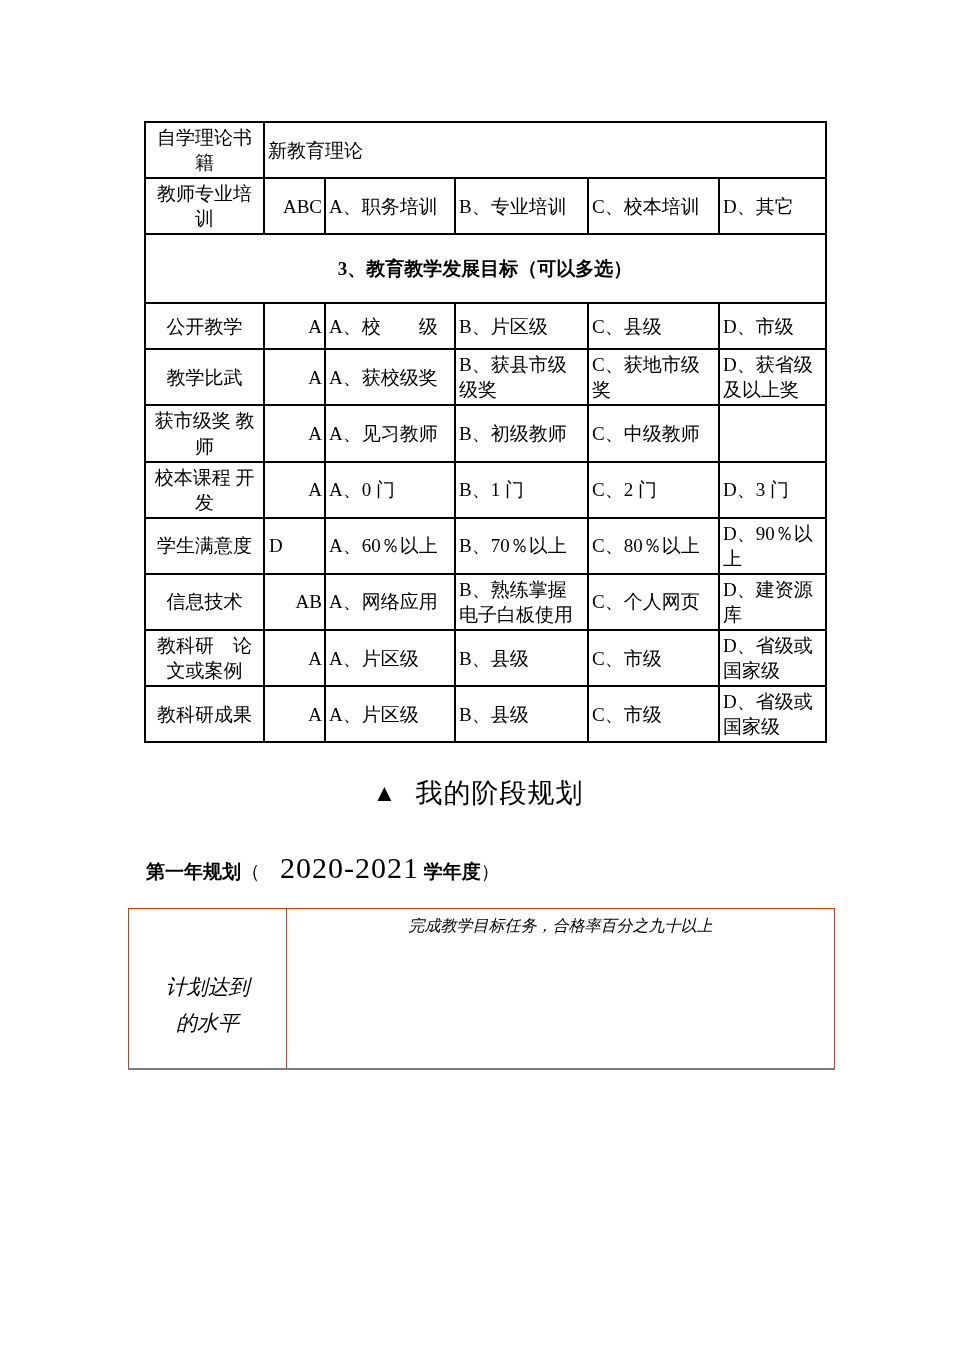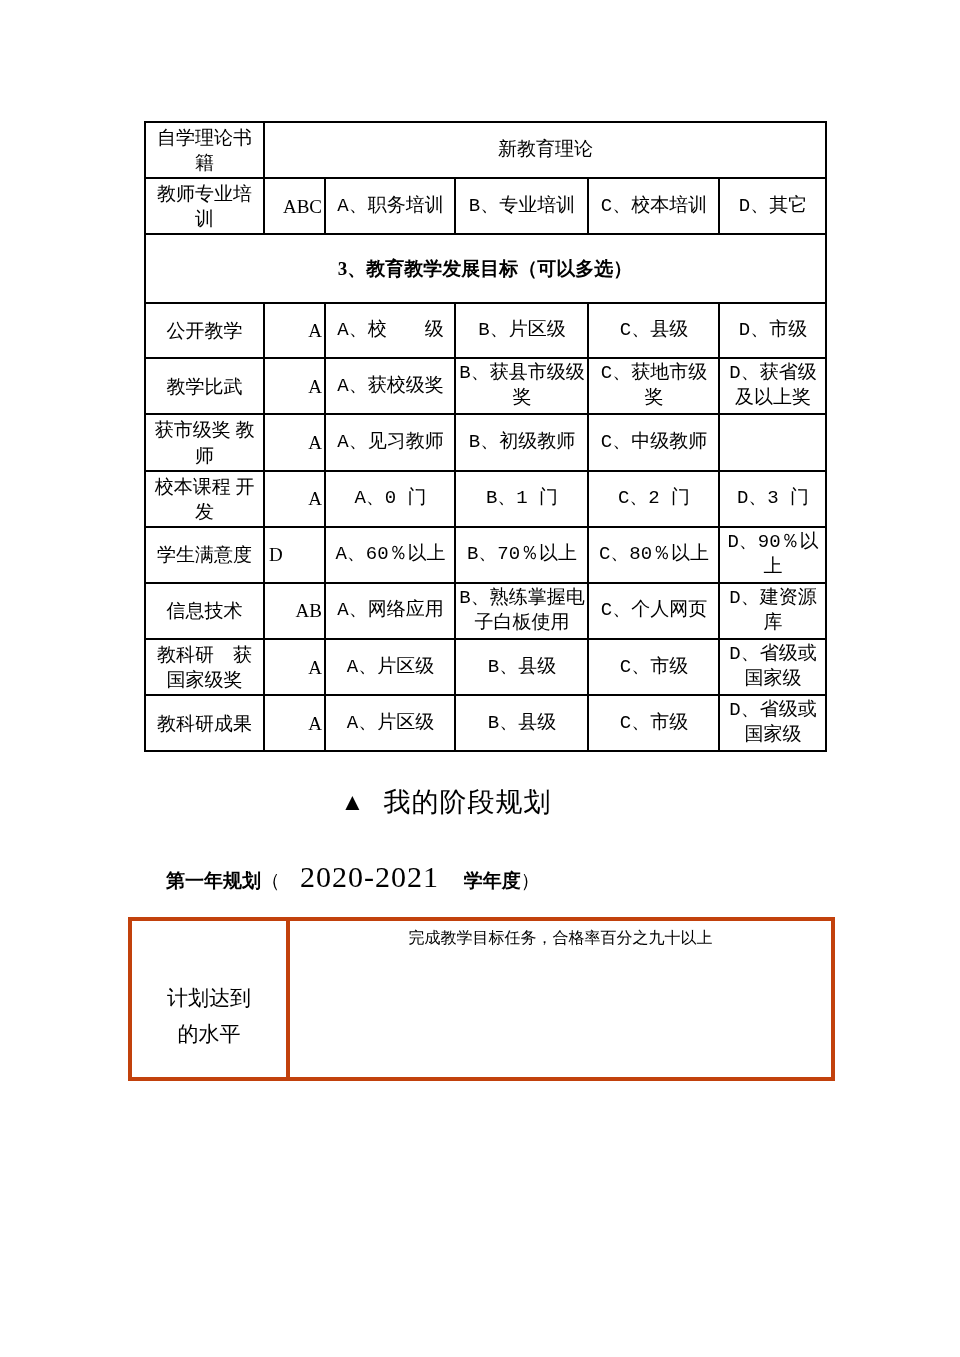--- a/index.html
+++ b/index.html
@@ -25,73 +25,74 @@
     vertical-align: middle;
     font-size: 19px;
     line-height: 1.32;
     padding: 2px 2px;
     white-space: pre-wrap;
     word-break: break-all;
     overflow: hidden;
   }
   table.survey td.cell-label  { text-align: center; }
   table.survey td.cell-answer { text-align: right; }
-  table.survey td.cell-option { text-align: center; padding-left: 3px; font-family: Liberation Mono, monospace; }
+  table.survey td.cell-option { text-align: left; padding-left: 3px; }
   tr.r-book td    { height: 48px; }
   tr.r-training td{ height: 55px; }
   tr.r-heading td {
     height: 69px;
     font-weight: bold;
     text-align: center;
     padding-left: 1px;
   }
-  #goal-rows td { height: 55px; }
+  #goal-rows td { height: 46px; }
   
   #goal-rows tr:nth-child(5) td.cell-answer { text-align: left; padding-left: 4px; }
 
   
   .stage-heading {
     width: 892px;
     margin-top: 32px;
     text-align: center;
     font-size: 27px;
     letter-spacing: 1px;
     white-space: pre;
+    margin-left: 32px;
   }
   .stage-heading .tri {
     font-size: 24px;
     margin-right: 18px;
     position: relative; top: -1px;
   }
 
   
   .year-line {
     margin: 40px 0 0 146px;
     font-size: 19px;
     white-space: pre;
   }
-  .year-line .yl-bold { font-weight: bold; margin-left: 20px; }
+  .year-line .yl-bold { font-weight: bold; }
   .year-line .yl-years {
     font-family: "Liberation Serif", serif;
     font-size: 30px;
     letter-spacing: 1px;
     margin-left: 20px;
   }
   .year-line .yl-paren { font-size: 19px; }
 
   
   table.plan {
     border-collapse: collapse;
     table-layout: fixed;
     width: 707px;
     margin: 23px 0 0 128px;
     border: 1px solid #404040;
     border-bottom: 2px solid #7d7d7d;
   }
-  table.plan td { border: 4px solid #c2410c; }
+  table.plan td { border: 1px solid #c2410c; font-style: italic; }
   td.plan-label {
     width: 158px;
     height: 160px;
     vertical-align: middle;
     text-align: center;
     font-size: 21px;
     line-height: 36px;
     padding-top: 34px;
   }
   td.plan-content {
@@ -173,21 +174,21 @@
       </tr>
       <tr>
         <td class="cell-label">信息技术</td>
         <td class="cell-answer">AB</td>
         <td class="cell-option">A、网络应用</td>
         <td class="cell-option">B、熟练掌握电子白板使用</td>
         <td class="cell-option">C、个人网页</td>
         <td class="cell-option">D、建资源库</td>
       </tr>
       <tr>
-        <td class="cell-label">教科研　获国家级奖</td>
+        <td class="cell-label">教科研　论文或案例</td>
         <td class="cell-answer">A</td>
         <td class="cell-option">A、片区级</td>
         <td class="cell-option">B、县级</td>
         <td class="cell-option">C、市级</td>
         <td class="cell-option">D、省级或国家级</td>
       </tr>
       <tr>
         <td class="cell-label">教科研成果</td>
         <td class="cell-answer">A</td>
         <td class="cell-option">A、片区级</td>

